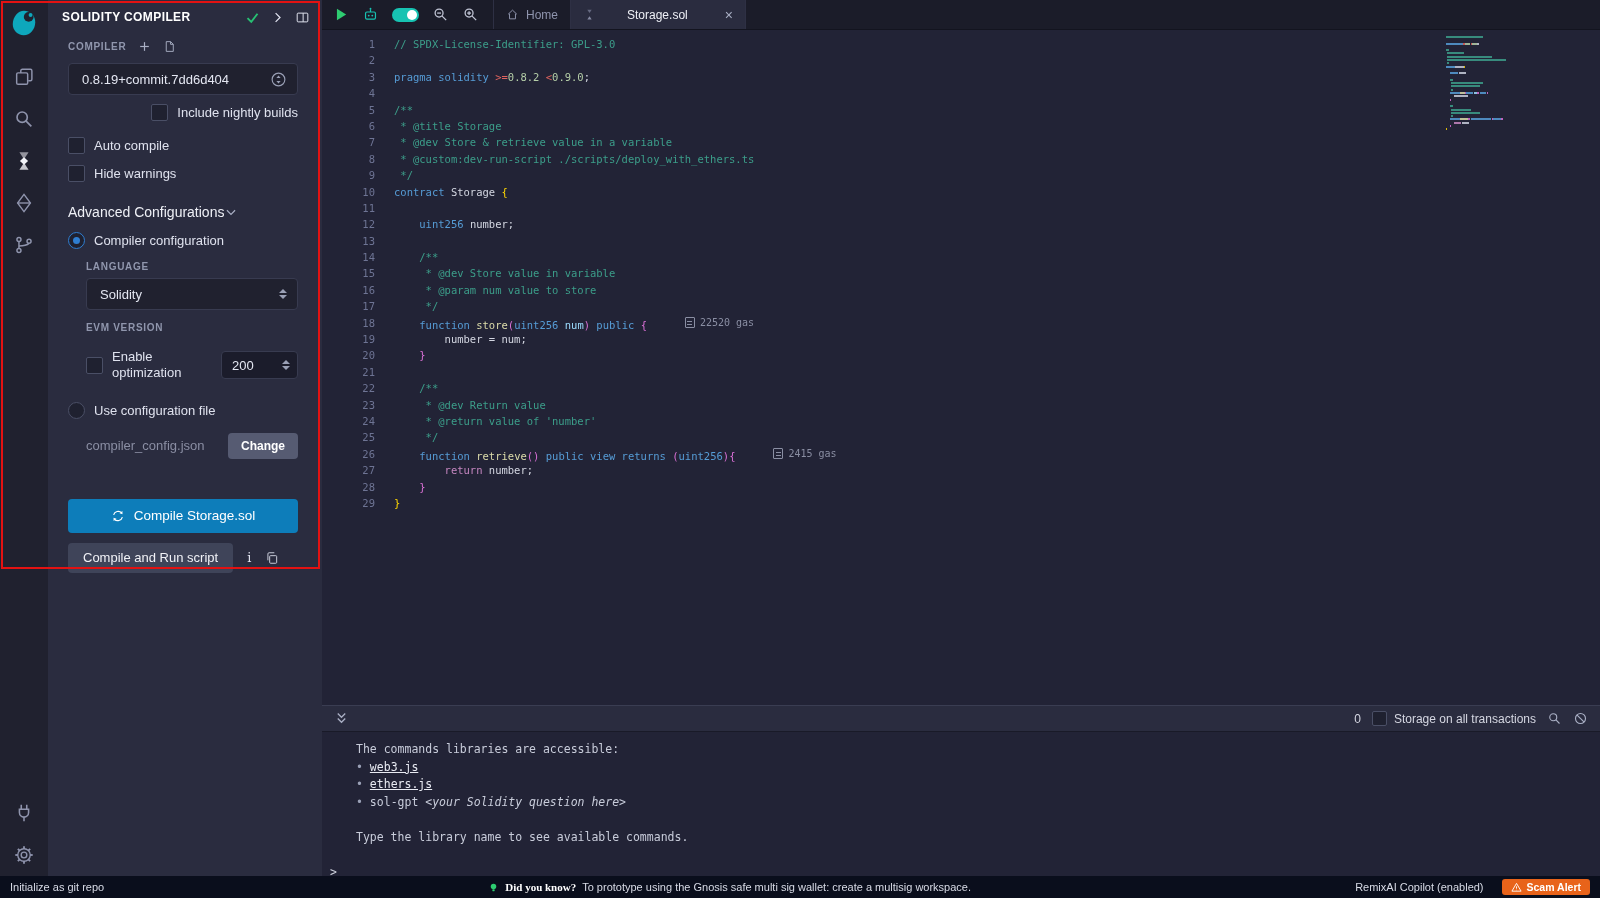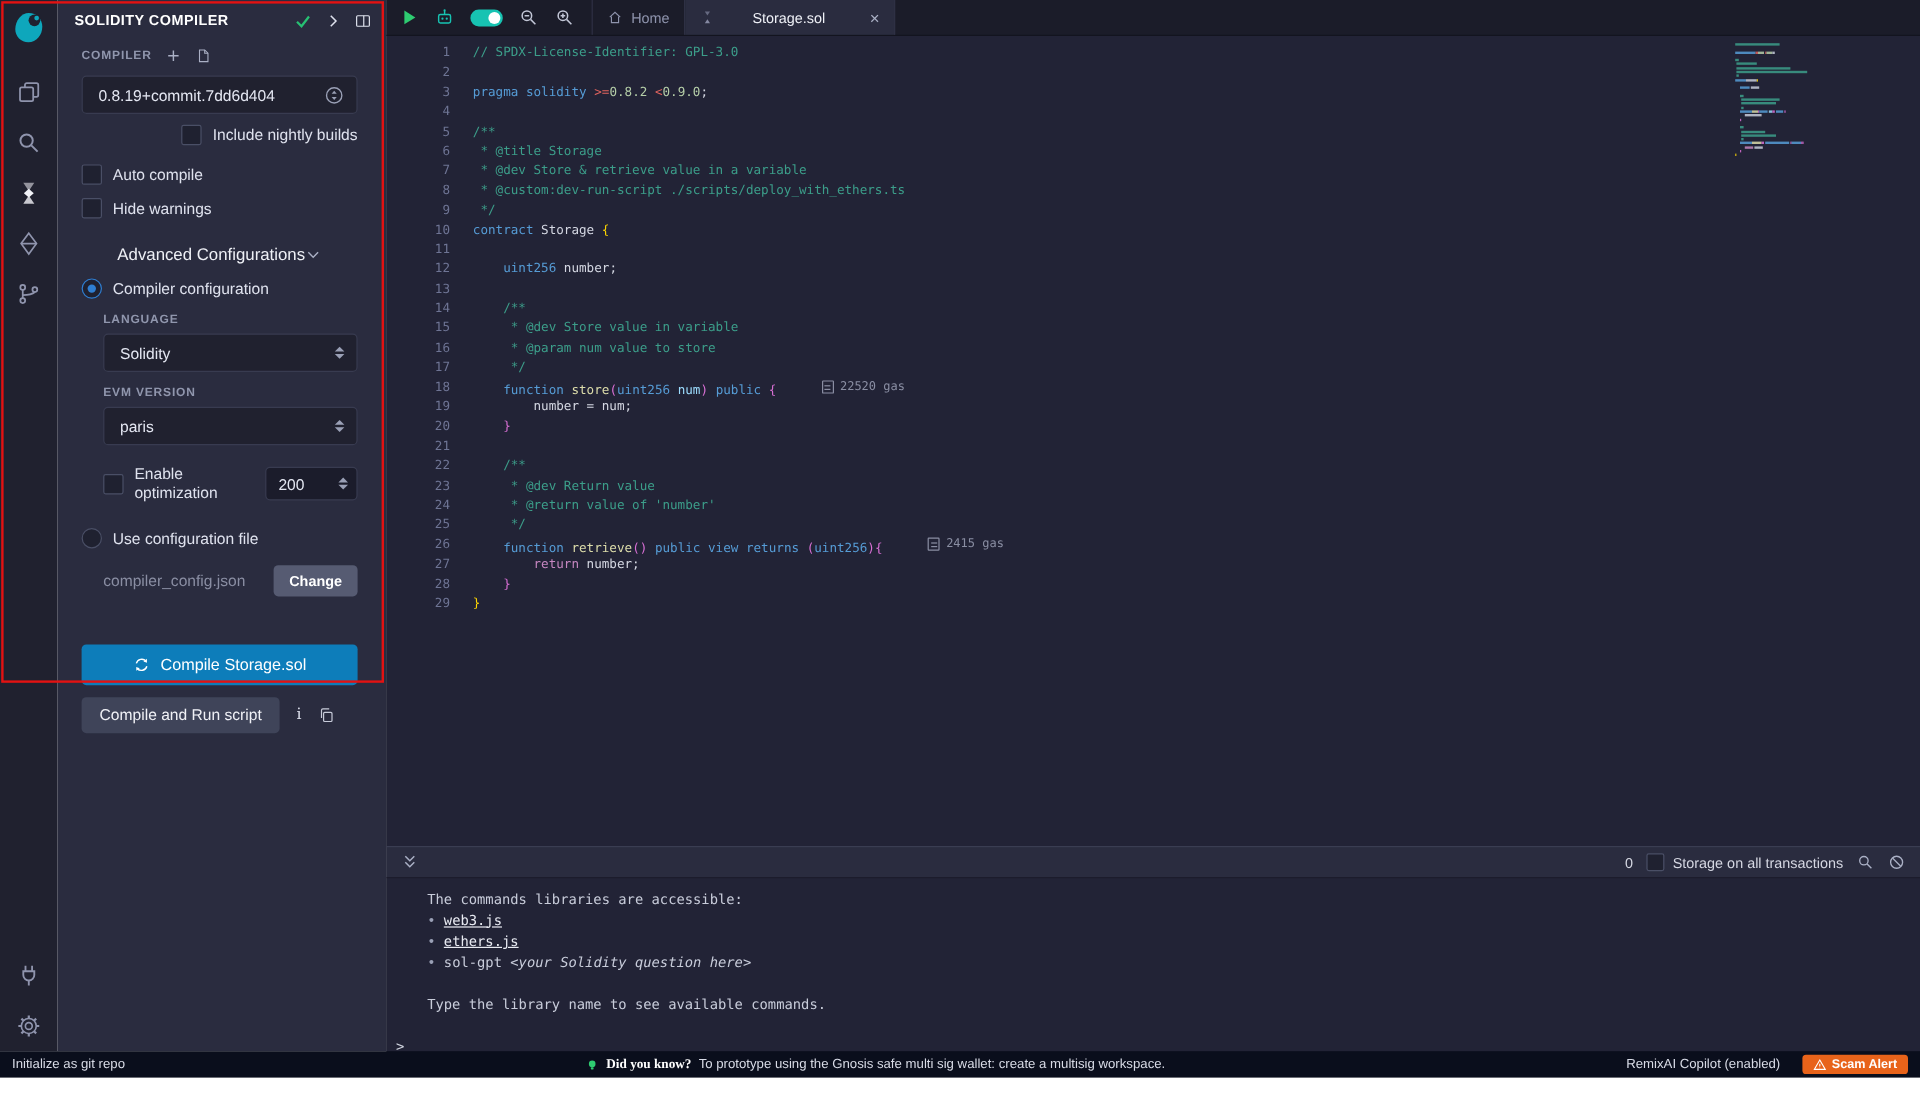--- a/index.html
+++ b/index.html
@@ -31,21 +31,21 @@
   .caret-ud i{width:0;height:0;border-left:4px solid transparent;border-right:4px solid transparent;}
   .caret-ud i.up{border-bottom:4px solid #9aa0b6;}
   .caret-ud i.dn{border-top:4px solid #9aa0b6;}
   .check-row{display:flex;align-items:center;gap:9px;font-size:13px;color:#dfe2ee;margin:11px 0;cursor:pointer;}
   .check-row.right{justify-content:flex-end;margin-top:9px;}
   .cb{width:15px;height:15px;flex:0 0 15px;background:#1f2130;border:1px solid #4a4f66;border-radius:2px;display:inline-block;}
   .radio-row{display:flex;align-items:center;gap:9px;font-size:13px;color:#dfe2ee;margin:12px 0;cursor:pointer;}
   .radio{width:15px;height:15px;flex:0 0 15px;border:1px solid #4a4f66;border-radius:50%;display:inline-flex;align-items:center;justify-content:center;background:#1f2130;}
   .radio.checked{border-color:#2f7ed1;}
   .radio.checked::after{content:"";width:7px;height:7px;border-radius:50%;background:#2f7ed1;}
-  .adv-header{display:flex;align-items:center;justify-content:center;font-size:14px;color:#eef0f6;margin:22px 0 4px 0;cursor:pointer;}
+  .adv-header{display:flex;align-items:center;justify-content:flex-start;font-size:14px;color:#eef0f6;margin:22px 0 4px 0;cursor:pointer;}
   .adv-header svg{width:14px;height:14px;color:#aab0c5;}
   .field-group{padding-left:18px;}
   .field-group .lbl-xs{margin:12px 0 6px 0;}
   .opt-row{display:flex;align-items:center;justify-content:space-between;margin-top:16px;}
   .two-line{width:86px;line-height:1.25;}
   .num-input{width:58px;height:26px;background:#1b1c2b;border:1px solid #383b50;border-radius:4px;display:flex;align-items:center;justify-content:space-between;padding:0 7px 0 10px;font-size:13px;color:#e4e7f2;cursor:text;}
   .config-row{display:flex;align-items:center;justify-content:space-between;padding-left:18px;margin:14px 0 0 0;}
   .config-name{font-size:13px;color:#8a8ea3;}
   .btn-change{background:#565b72;border:none;color:#fff;font-size:12px;font-weight:bold;padding:6px 13px;border-radius:4px;cursor:pointer;font-family:inherit;}
   .btn-primary{margin-top:40px;width:100%;height:34px;background:var(--primary);border:none;border-radius:4px;color:#fff;font-size:13.5px;display:flex;align-items:center;justify-content:center;gap:9px;cursor:pointer;font-family:inherit;}
@@ -250,27 +250,20 @@
           <div class="field-group">
             <div class="lbl-xs">LANGUAGE</div>
             <div class="select">
               <span>Solidity</span>
               <span class="caret-ud">
                   <i class="up"></i>
                   <i class="dn"></i>
                 </span>
             </div>
             <div class="lbl-xs">EVM VERSION</div>
-            <div class="select">
-              <span>paris</span>
-              <span class="caret-ud">
-                  <i class="up"></i>
-                  <i class="dn"></i>
-                </span>
-            </div>
             <div class="opt-row">
               <label class="check-row" style="margin:0;">
                 <span class="cb"></span>
                 <span class="two-line">Enable optimization</span>
               </label>
               <div class="num-input">
                 <span>200</span>
                 <span class="caret-ud">
                     <i class="up"></i>
                     <i class="dn"></i>

